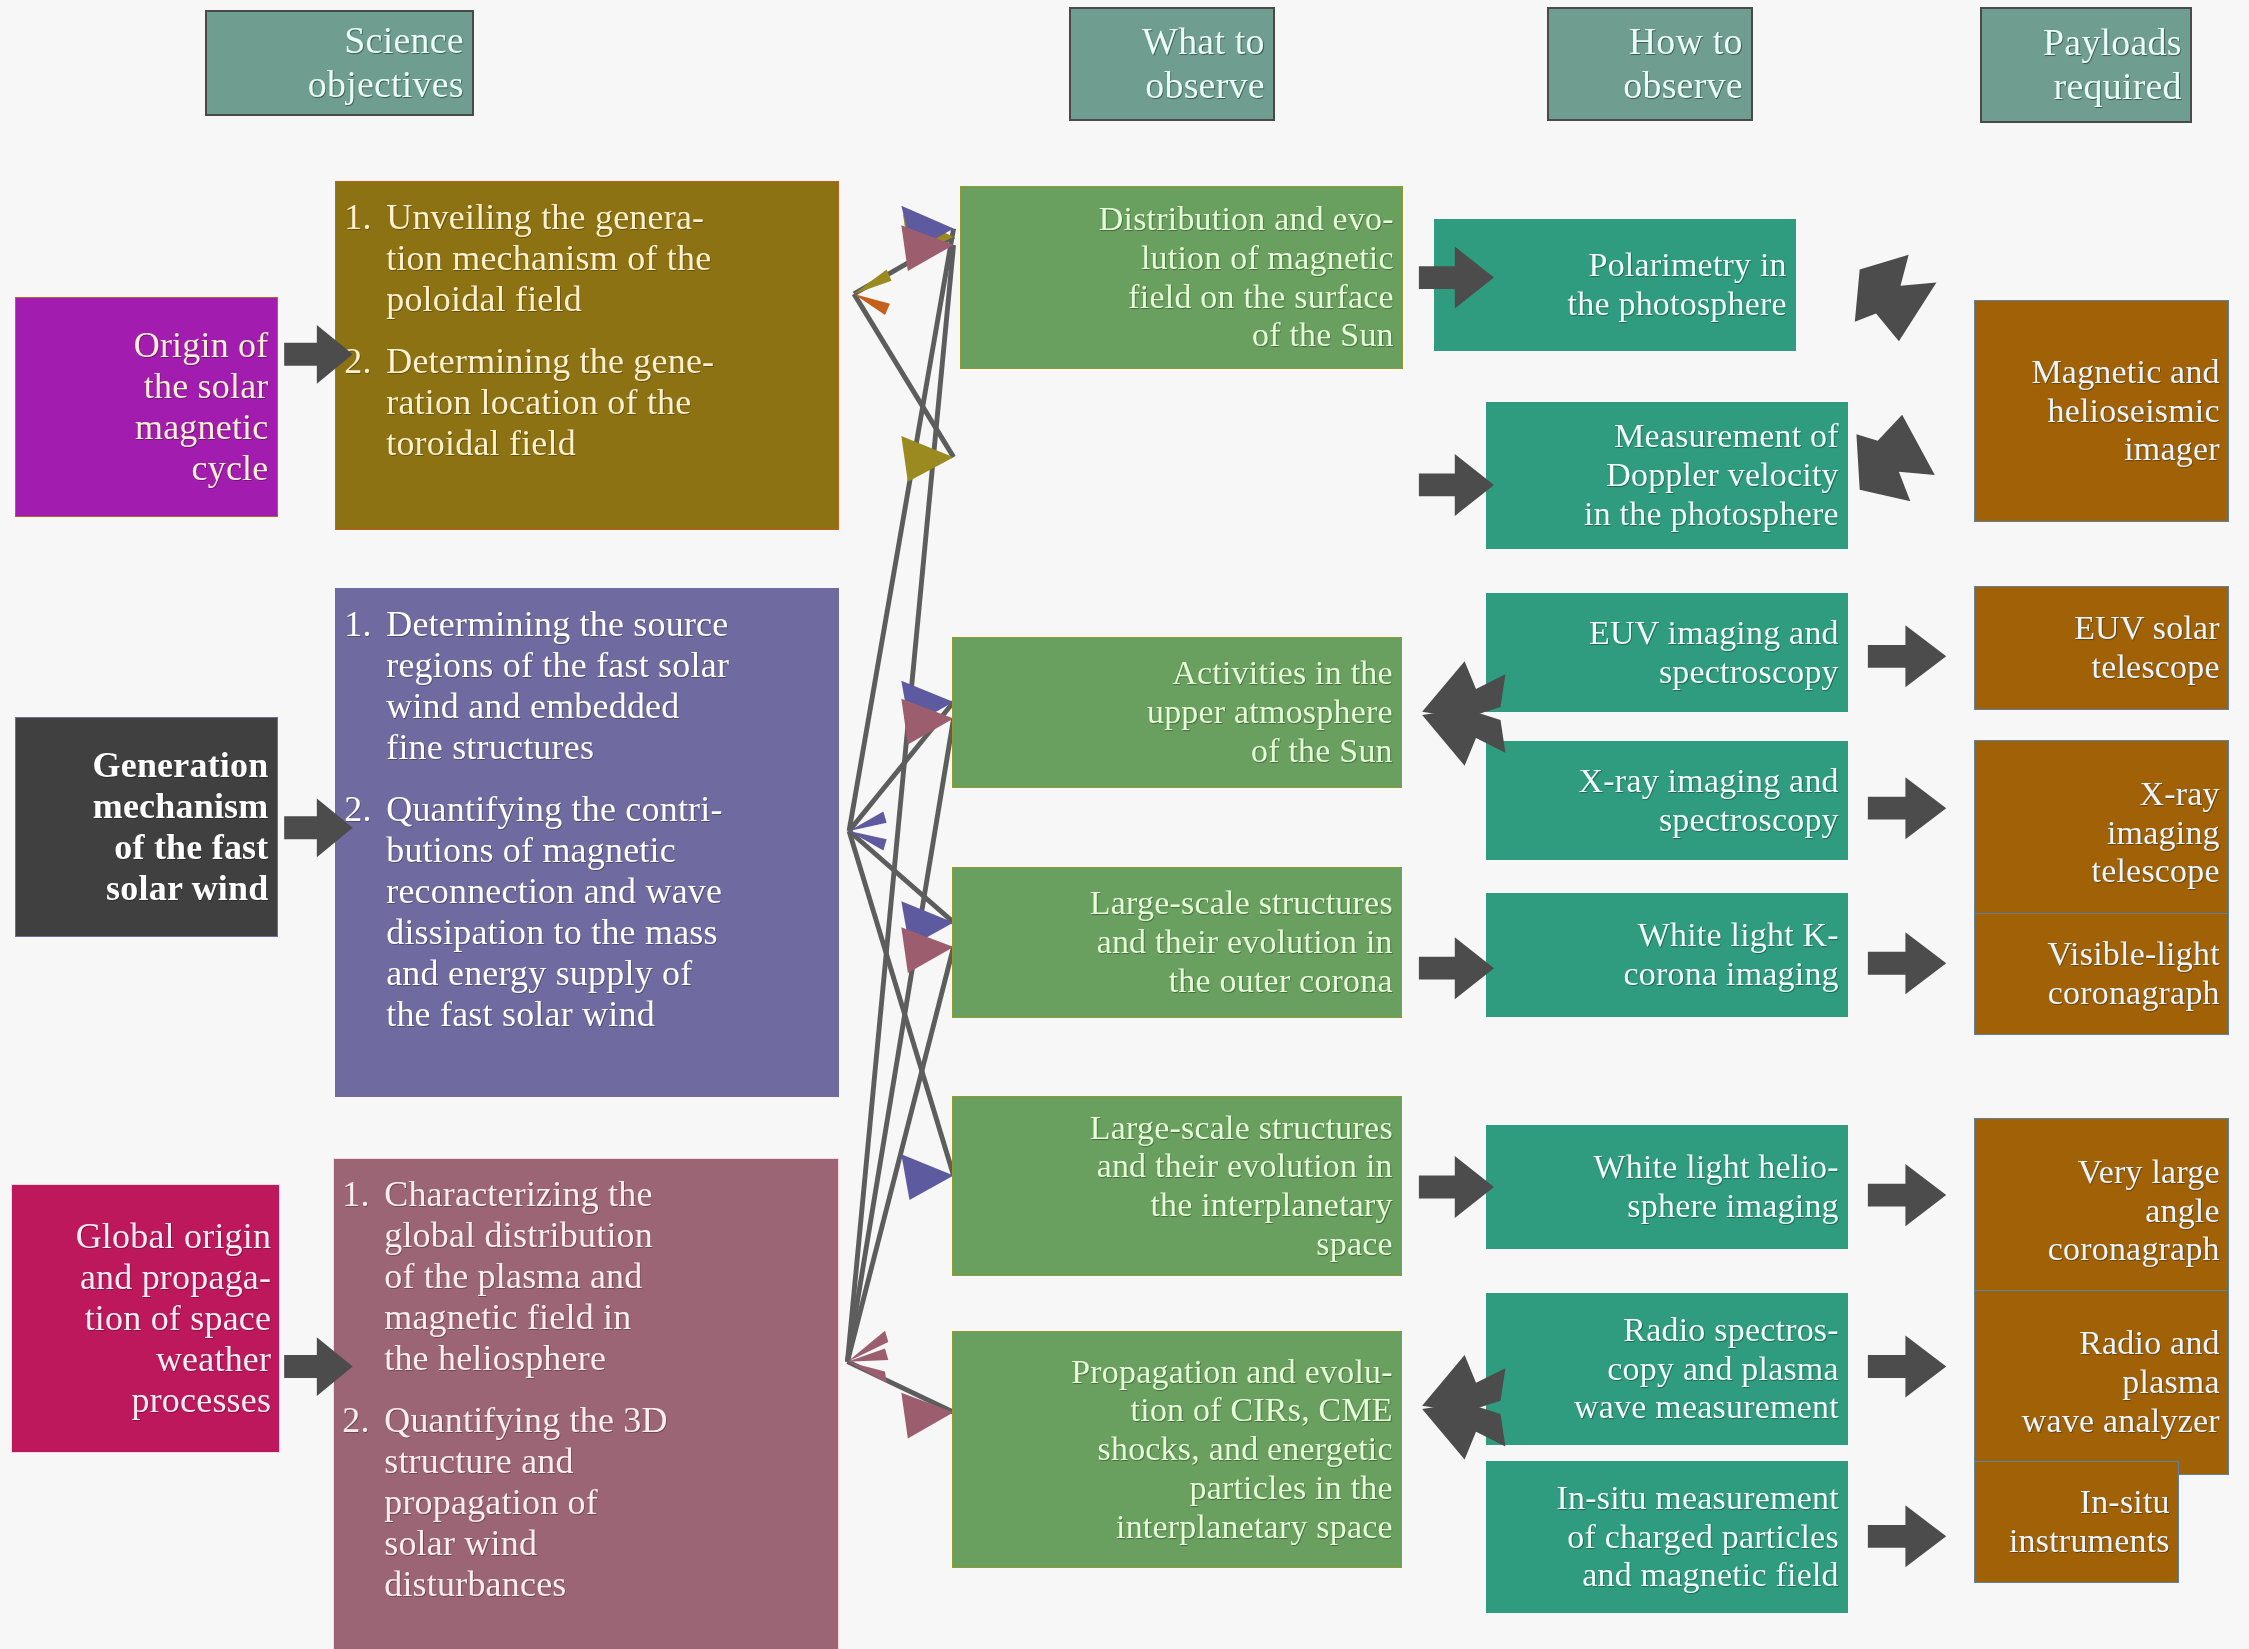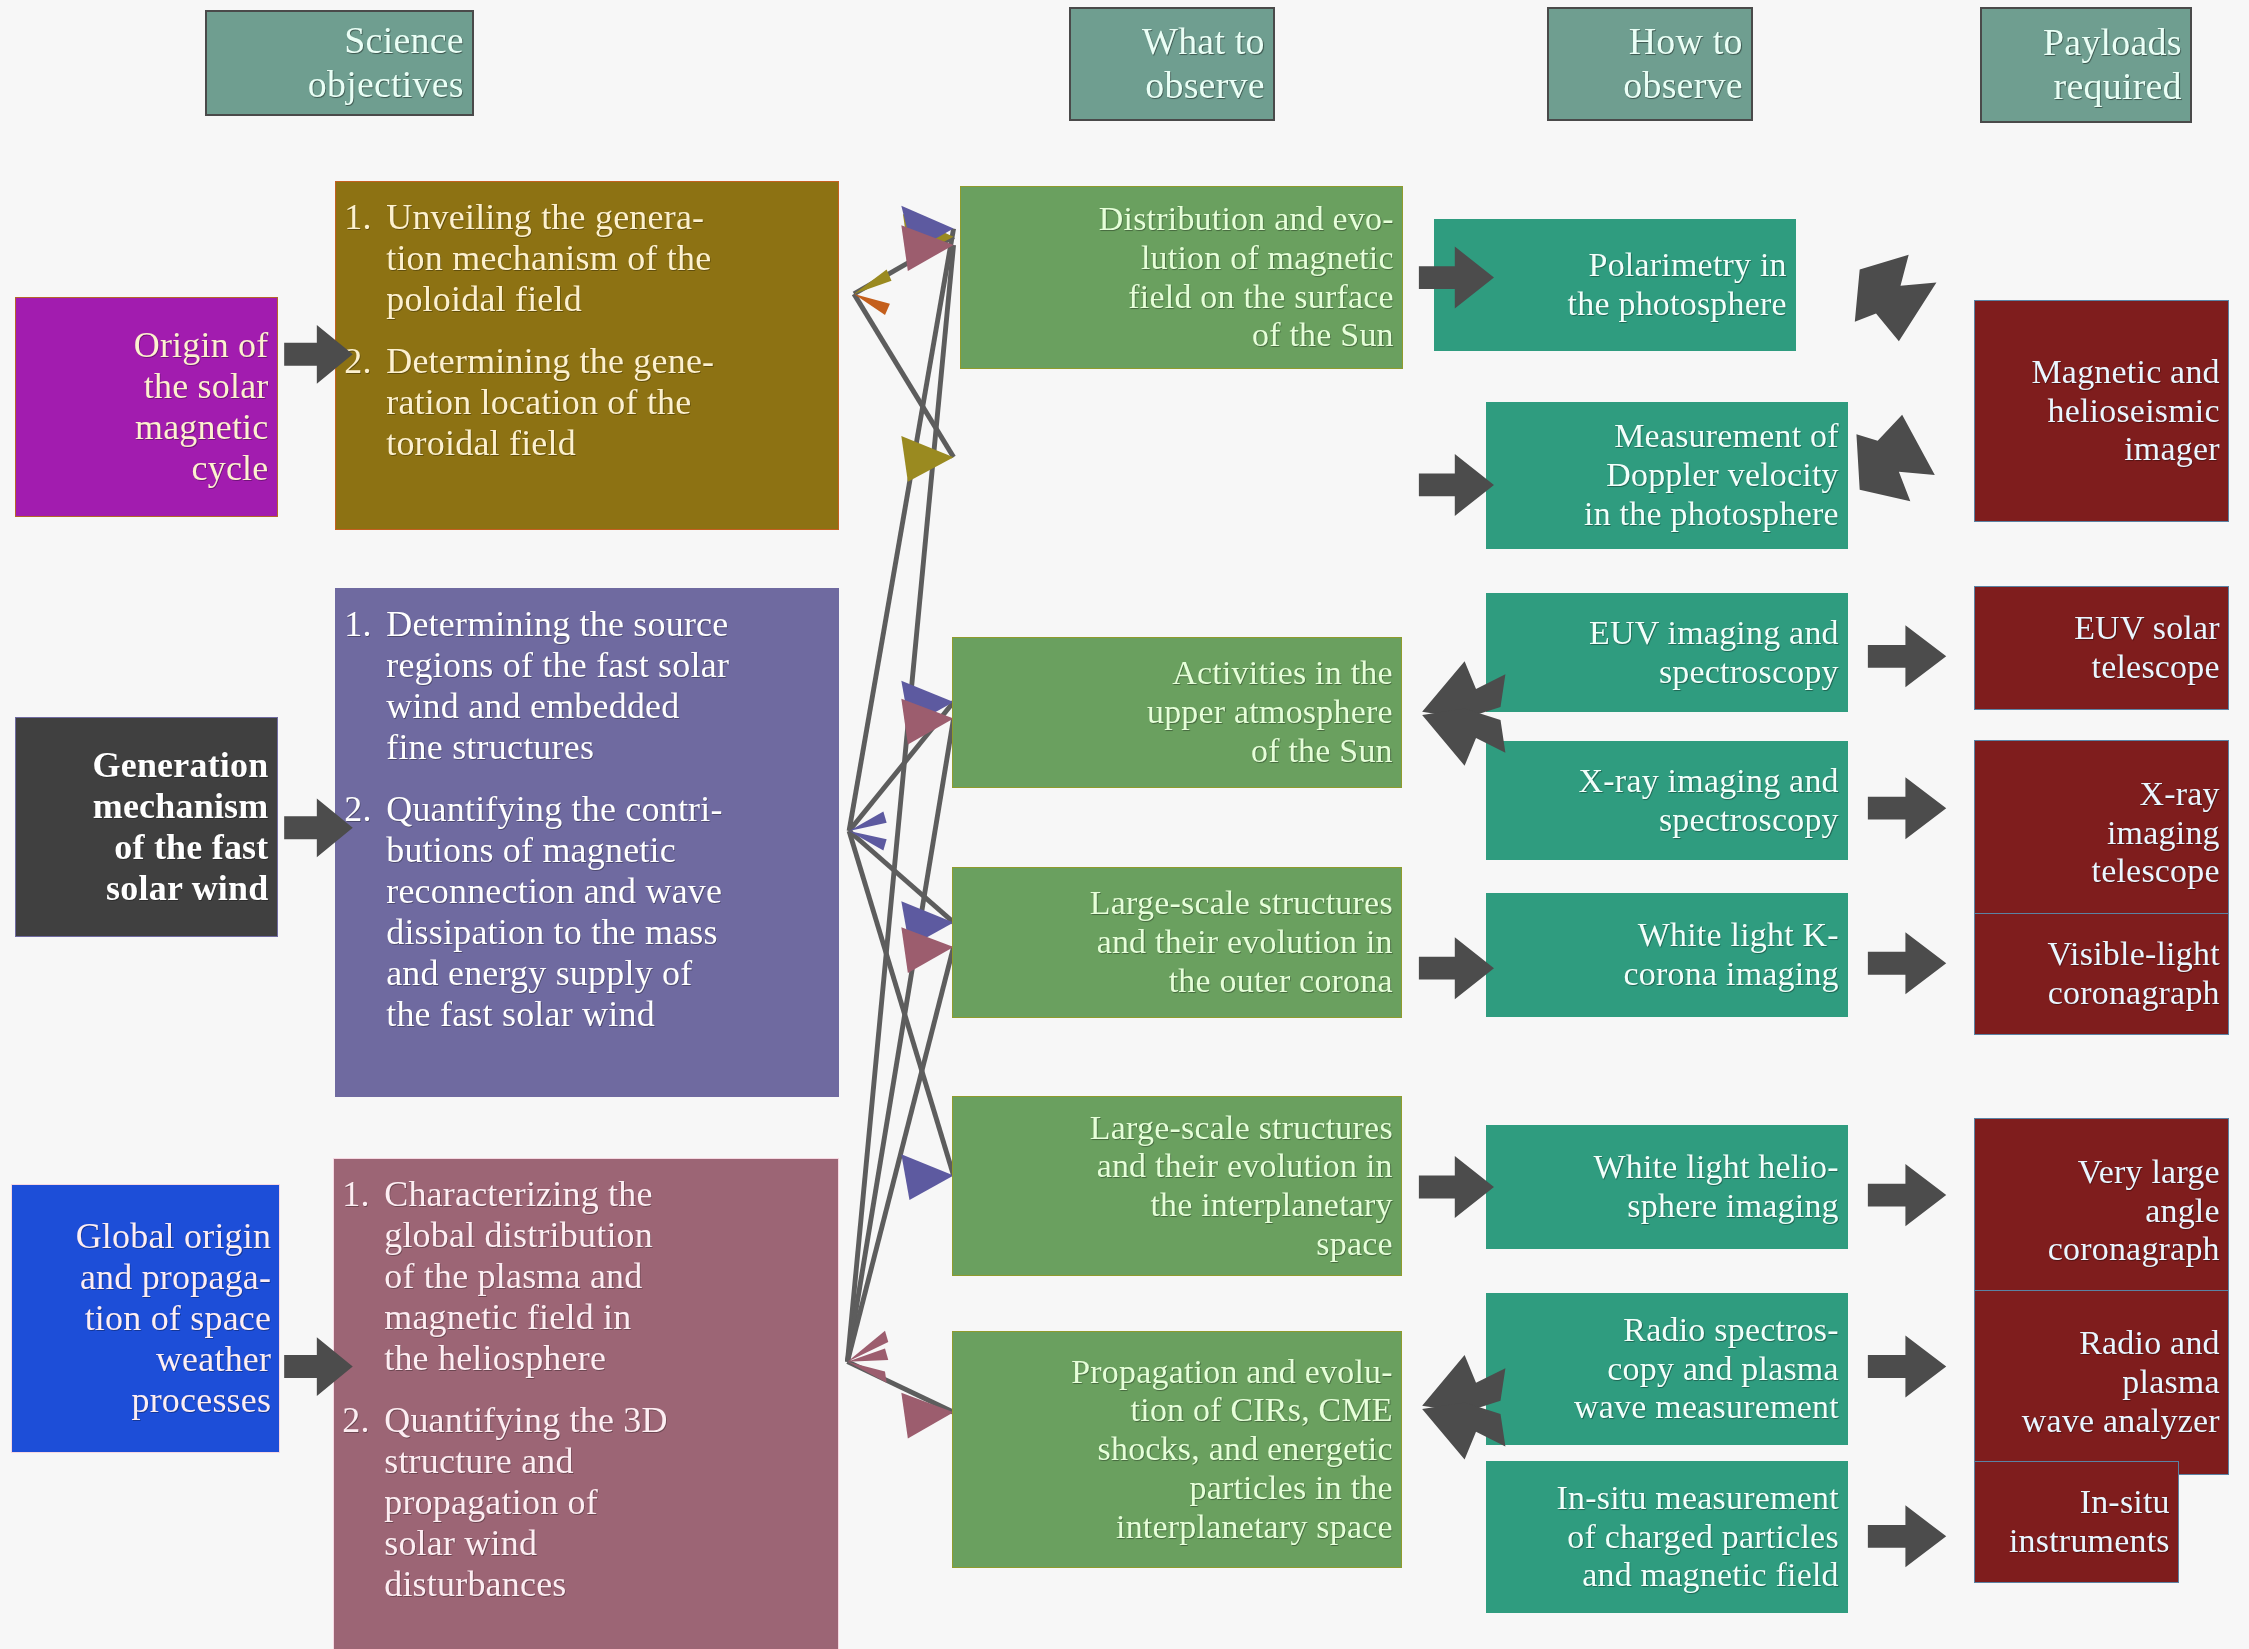--- a/index.html
+++ b/index.html
@@ -33,21 +33,21 @@
     border:2.4px solid #4a4a4a;
     font-size:38px;
     color:#eafff6;
     text-shadow:0.8px 0.8px 0.8px rgba(0,0,0,.45);
   }
 
   
   .theme{font-size:36px;}
   .theme-gold{background:#a21caf;border:1.6px solid #b5652a;color:#fdf1cf;margin-top:44px;}
   .theme-purple{background:#404040;border:1.6px solid #6f6aa0;color:#ffffff;font-weight:bold;}
-  .theme-rose{background:#1d4ed8;border:1.6px solid #f6d7e2;color:#fdeef3;}
+  .theme-rose{background:#be185d;border:1.6px solid #f6d7e2;color:#fdeef3;}
 
   
   .obj{font-size:36px;align-items:flex-start;padding-top:14.7px;text-align:left;}
   .obj-gold{background:#8d7213;border:1.6px solid #c4601f;color:#fdf1cf;}
   .obj-purple{background:#6f6aa0;border:1.6px solid #6f6aa0;color:#ffffff;}
   .obj-rose{background:#9c6575;border:1.6px solid #f6d7e2;color:#fdeef3;}
   .obj ol{margin:0;padding:0;list-style:none;}
   .obj li{
     display:flex;margin-bottom:21px;
   }
@@ -68,21 +68,21 @@
   .how{
     background:#2f9c7f;
     border:1.6px solid #2f9c7f;
     color:#f2fffb;
     font-size:34px;
     text-shadow:0.8px 0.8px 0.8px rgba(0,0,0,.35);
   }
 
   
   .pay{
-    background:#7f1d1d;
+    background:#a16207;
     border:1.6px solid #5b82a3;
     color:#eaf6ff;
     font-size:34px;
     text-shadow:0.8px 0.8px 0.8px rgba(0,0,0,.35);
   }
 
   
   #links{position:absolute;left:0;top:0;width:2250px;height:1649px;z-index:2;pointer-events:none;}
   #arrows{position:absolute;left:0;top:0;width:2250px;height:1649px;z-index:6;pointer-events:none;}
 </style>

